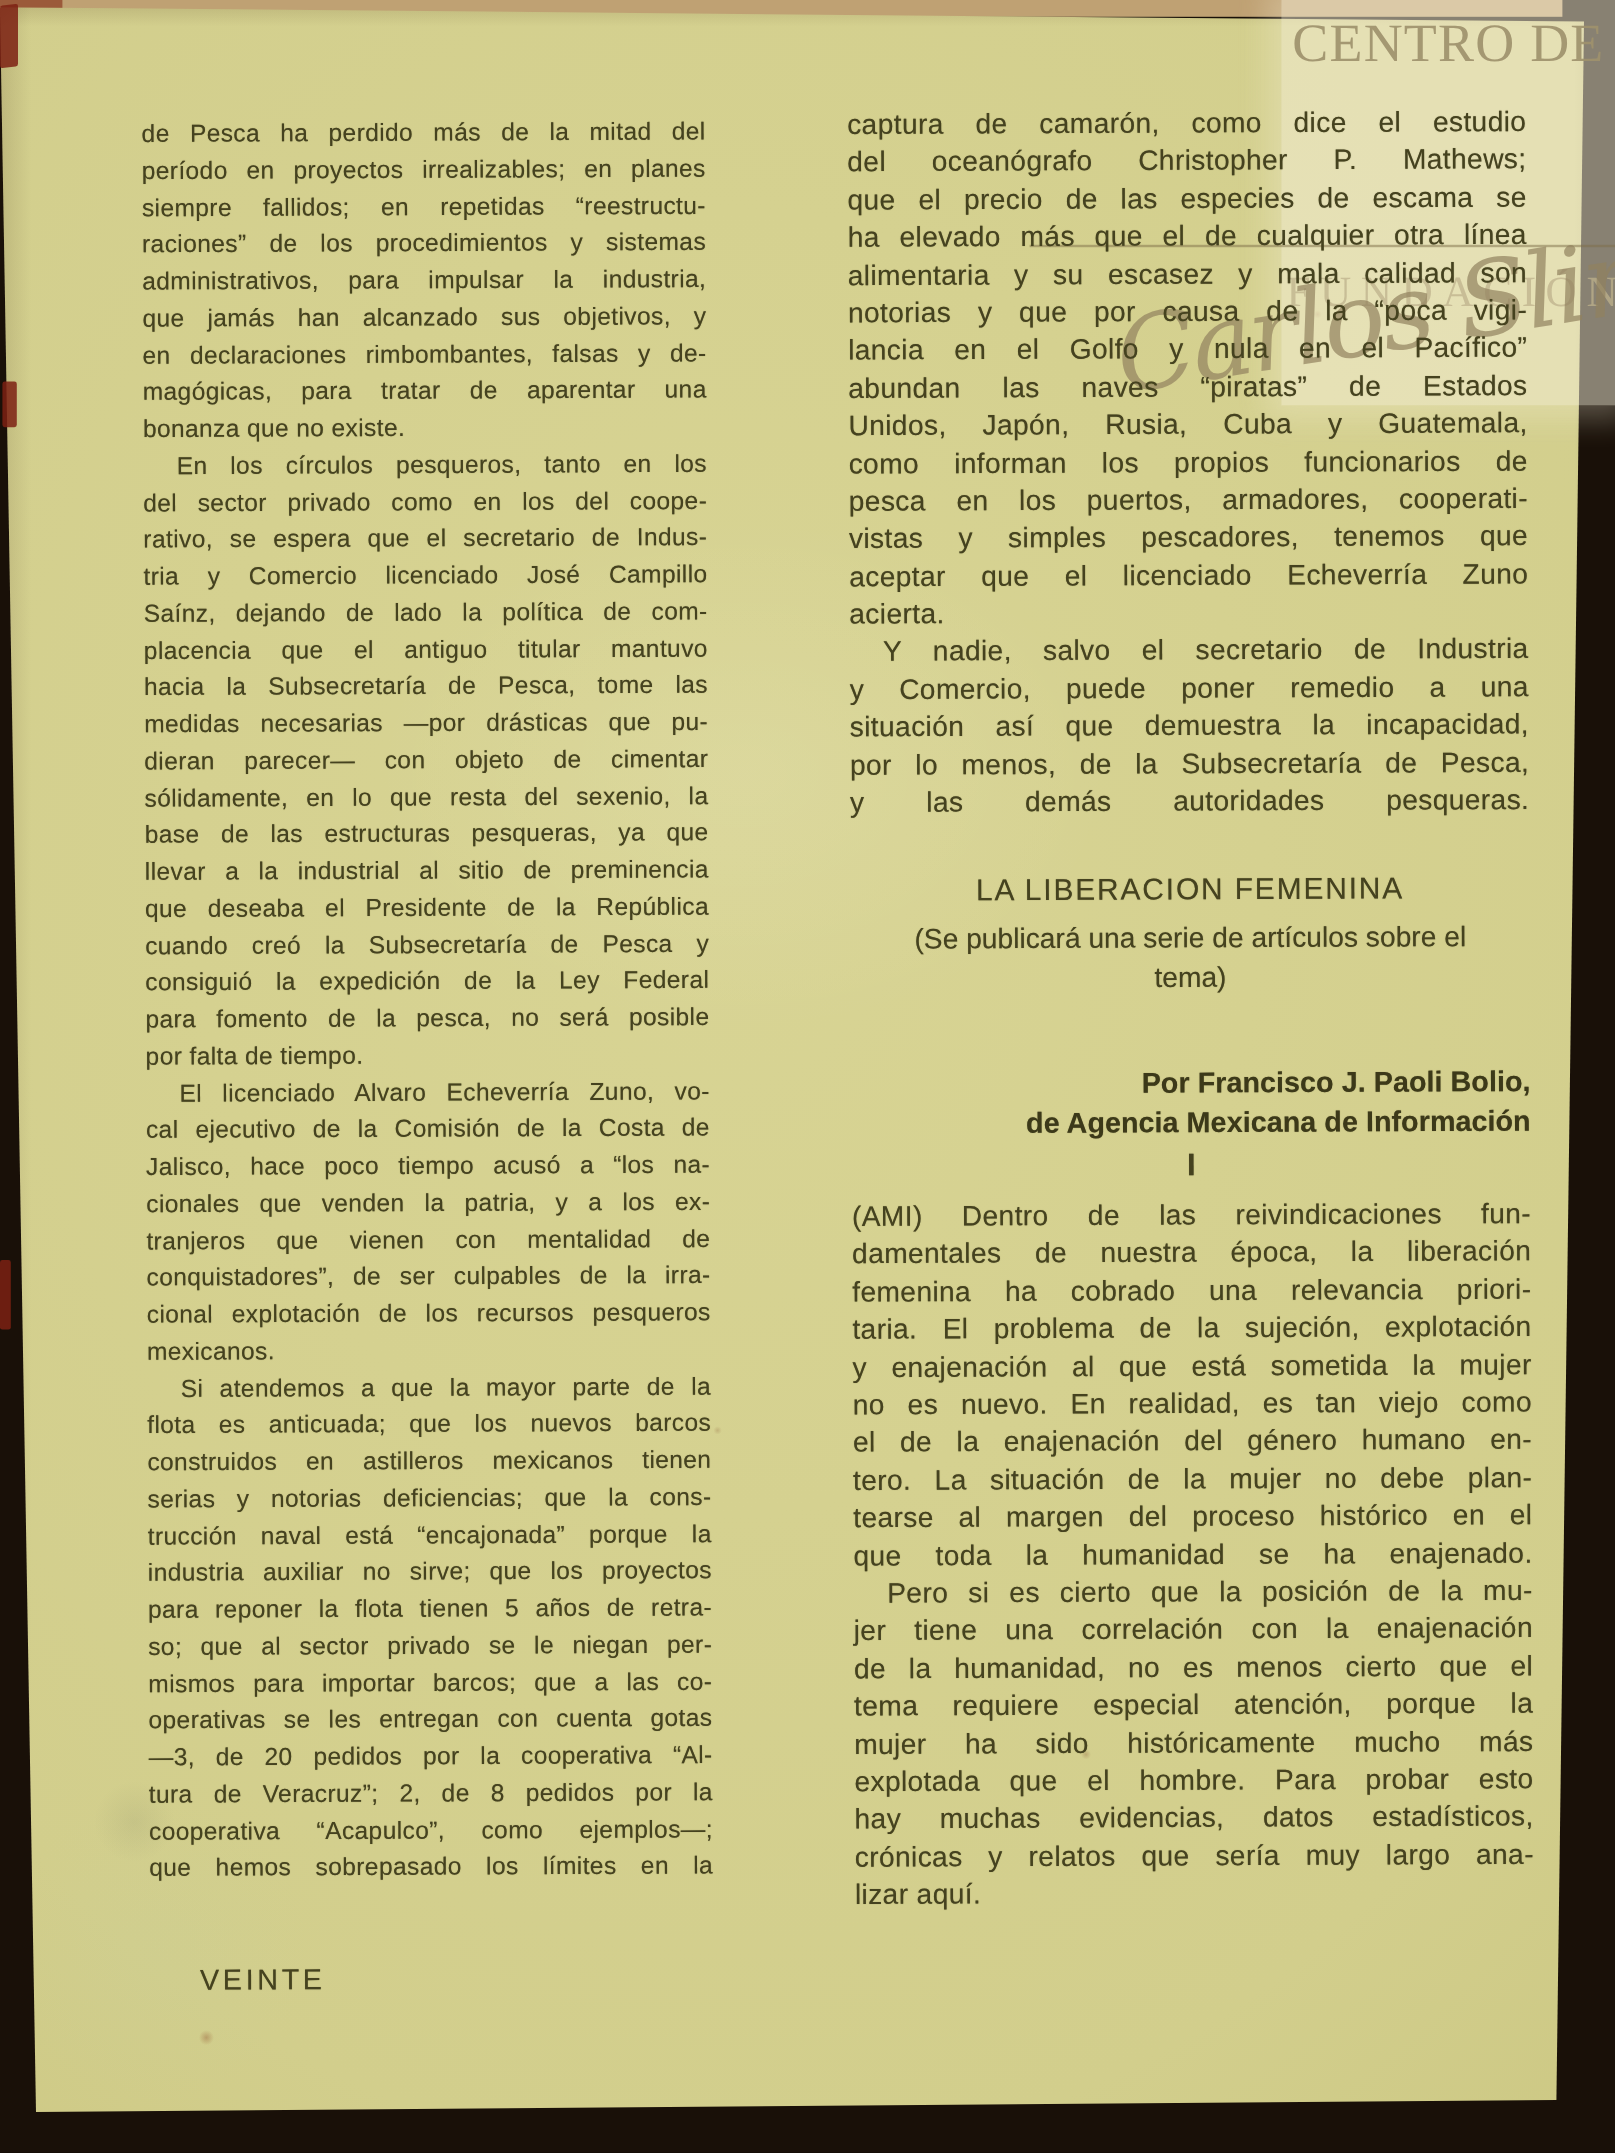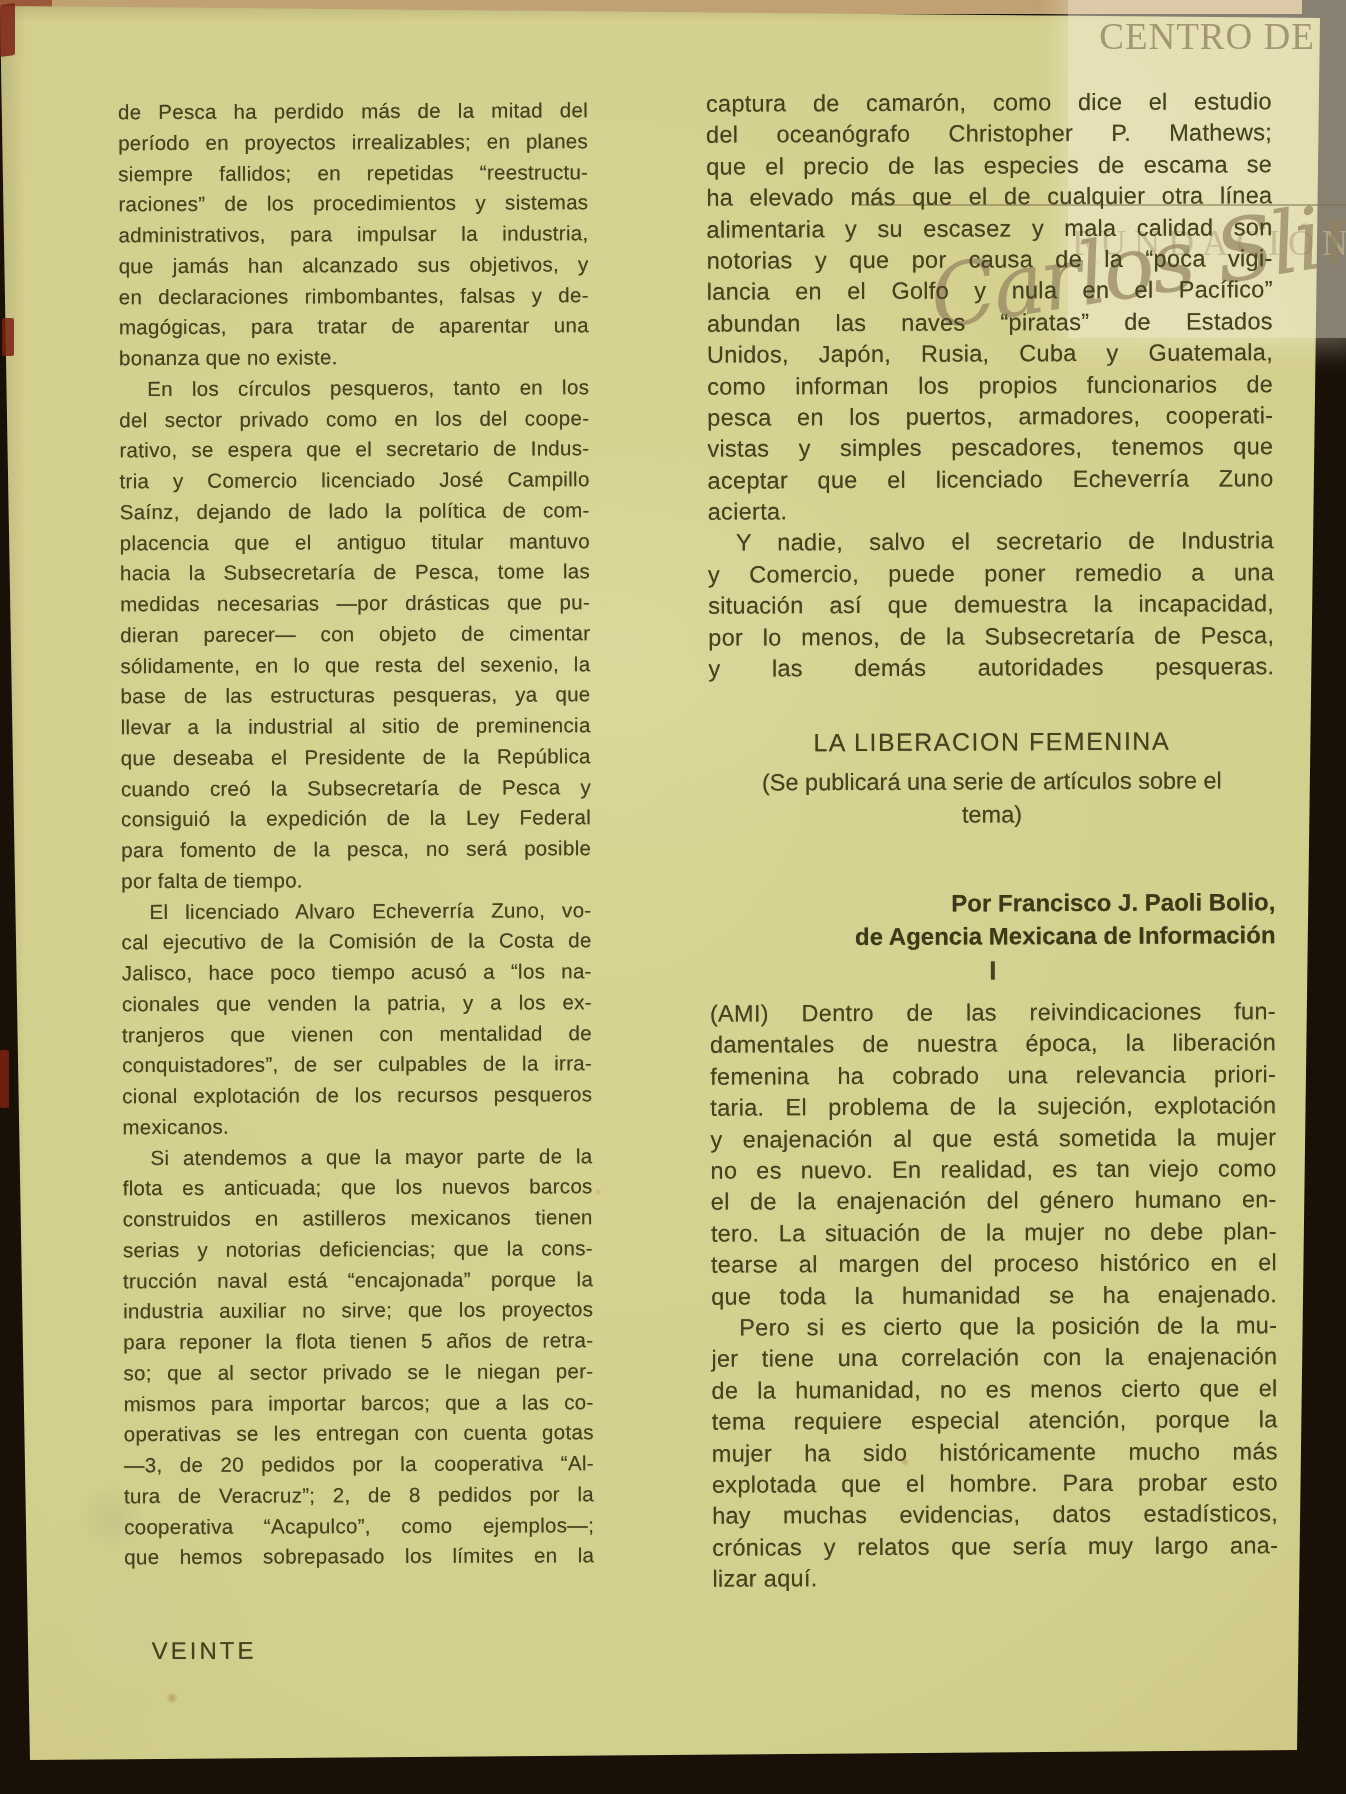--- a/index.html
+++ b/index.html
@@ -28,21 +28,21 @@
   .red-mark{position:absolute;background:#7c2113;opacity:.85;border-radius:2px;}
   .red-mark.m1{left:0;top:4px;width:15px;height:52px;transform:skewY(-7deg);}
   .red-mark.m2{left:2px;top:318px;width:12px;height:38px;}
   .red-mark.m3{left:0;top:1050px;width:9px;height:58px;}
   
   .watermark{position:absolute;left:1068px;top:0;width:278px;height:338px;
     background:rgba(248,242,220,0.50);
     box-shadow:0 0 24px 12px rgba(248,242,220,0.30);
     font-family:"Liberation Serif","DejaVu Serif",serif;
     color:rgba(158,145,108,0.92);}
-  .wm-line{text-align:center;font-size:37px;line-height:49px;letter-spacing:1px;white-space:nowrap;}
+  .wm-line{text-align:center;font-size:45px;line-height:49px;letter-spacing:1px;white-space:nowrap;}
   .wm-line:first-child{margin-top:12px;}
   .wm-underline{position:absolute;left:-210px;top:204px;width:488px;height:2px;
     background:rgba(125,110,72,0.5);}
   .wm-foundation{position:absolute;left:4px;top:222px;font-size:36px;letter-spacing:8px;
     color:rgba(190,178,140,0.75);white-space:nowrap;}
   .wm-signature{position:absolute;left:-140px;top:212px;font-style:italic;font-size:86px;
     color:rgba(146,130,94,0.70);transform:rotate(-9deg);white-space:nowrap;
     letter-spacing:-3px;font-family:"DejaVu Serif",serif;}
   
   .content{position:absolute;left:0;top:0;width:1346px;height:1794px;
@@ -59,21 +59,21 @@
   .col-ami{left:706px;top:1000px;width:566px;}
   .col-pero{left:706px;top:1314px;width:566px;}
   .section-heading{position:absolute;left:706px;top:730px;width:566px;text-align:center;
     font-size:25px;letter-spacing:1.5px;}
   .subtitle{position:absolute;left:706px;top:768px;width:566px;text-align:center;
     font-size:23.5px;line-height:33px;}
   .byline{position:absolute;left:706px;top:890px;width:566px;text-align:right;
     font-weight:700;font-size:24px;line-height:32.5px;color:#3c3919;}
   .numeral{position:absolute;left:706px;top:958px;width:566px;text-align:center;
     font-weight:700;font-size:26px;}
-  .page-number{position:absolute;left:145px;top:1636px;font-size:24px;letter-spacing:3px;}
+  .page-number{position:absolute;left:160px;top:1636px;font-size:24px;letter-spacing:3px;}
 </style>
 </head>
 <body>
 
 <div class="scan">
 
   <div class="top-strip">
     <div class="top-strip-red"></div>
   </div>
 

